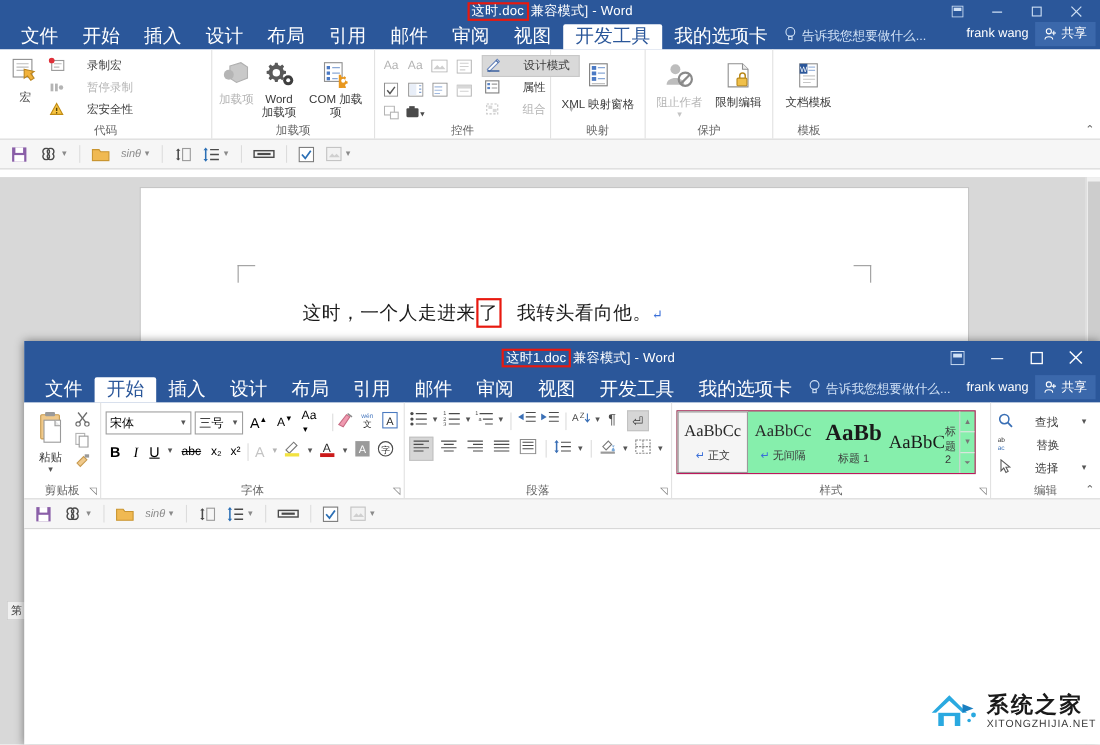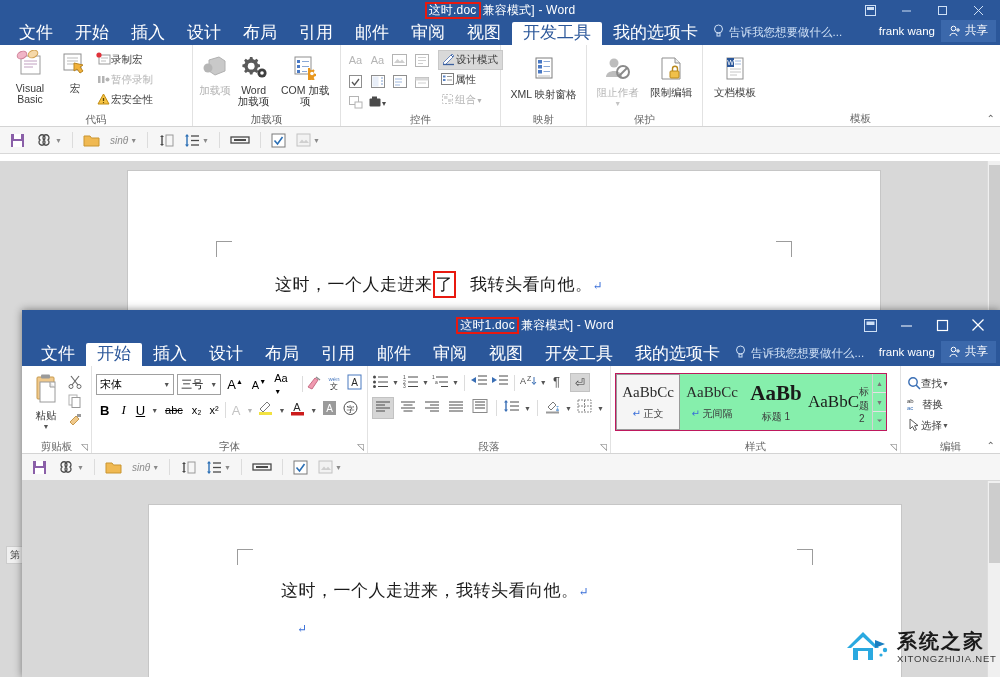--- a/index.html
+++ b/index.html
@@ -52,21 +52,21 @@
   .rgroup:last-child { border-right: none; }
   .gcontent { display: flex; align-items: flex-start; flex: 1; }
   .glabel { text-align: center; font-size: 10.5px; color: #666666;
             padding-bottom: 2px; height: 14px; line-height: 14px; }
   .bigbtn { display: flex; flex-direction: column; align-items: center;
             justify-content: flex-start; width: 52px; padding: 2px 2px 0 2px;
             font-size: 10.5px; color: #3b3b3b; text-align: center; line-height: 11px; }
   .bigbtn .ic { margin-bottom: 3px; }
   .bigbtn.dis { color: #b4b4b4; }
   .smallcol { display: flex; flex-direction: column; justify-content: flex-start; }
-  .smallbtn { display: flex; align-items: center; gap: 0; font-size: 10.5px;
+  .smallbtn { display: flex; align-items: center; gap: 20px; font-size: 10.5px;
               color: #3b3b3b; padding: 1px 4px 1px 2px; height: 20px; white-space: nowrap; }
   .smallbtn.dis { color: #b4b4b4; }
   .smallbtn.sel { background: #d9d9d9; border: 1px solid #c8c8c8; }
   .collapse { position: absolute; right: 5px; bottom: 2px; color: #666; font-size: 10px; }
   .dlglaunch { position: absolute; right: 3px; bottom: 1px; font-size: 9px; color: #777; }
 
   
   .ic { display: inline-block; }
   .gear { color: #5a5a5a; }
 
@@ -173,33 +173,20 @@
           <span>共享</span>
         </span>
       </div>
     </div>
 
     <div class="ribbon" style="height:82px;">
       <div class="rgroups">
 
         <div class="rgroup" style="width:193px;">
           <div class="gcontent">
-            <div class="bigbtn">
-              <span class="ic">
-                <svg width="30" height="28" viewBox="0 0 30 28">
-                  <rect x="6" y="6" width="19" height="18" fill="#fff" stroke="#9a9a9a"></rect>
-                  <line x1="9" y1="11" x2="22" y2="11" stroke="#c0a0c0"></line>
-                    <line x1="9" y1="14" x2="22" y2="14" stroke="#c0a0c0"></line>
-                  <line x1="9" y1="17" x2="18" y2="17" stroke="#c0a0c0"></line>
-                  <ellipse cx="7" cy="5" rx="5" ry="3.5" fill="#f0b5c6" stroke="#d07f97" transform="rotate(-25 7 5)"></ellipse>
-                  <ellipse cx="18" cy="4" rx="5" ry="3.5" fill="#f5d8a8" stroke="#d0a050" transform="rotate(-25 18 4)"></ellipse>
-                </svg>
-              </span>
-              <span>Visual Basic</span>
-            </div>
             <div class="bigbtn" style="width:38px;">
               <span class="ic">
                 <svg width="28" height="28" viewBox="0 0 28 28">
                   <rect x="3" y="4" width="17" height="16" fill="#fff" stroke="#8f8f8f"></rect>
                   <line x1="6" y1="8" x2="17" y2="8" stroke="#bbb"></line>
                     <line x1="6" y1="11" x2="17" y2="11" stroke="#bbb"></line>
                   <line x1="6" y1="14" x2="13" y2="14" stroke="#bbb"></line>
                   <path d="M13 13 l9 2 -3 2 3 4 -3 2 -3 -4 -3 2 z" fill="#f2b23b" stroke="#b9841f"></path>
                 </svg>
               </span>
@@ -453,21 +440,21 @@
                   <line x1="9" y1="13" x2="20" y2="13" stroke="#c6c6c6"></line>
                     <line x1="9" y1="16" x2="20" y2="16" stroke="#c6c6c6"></line>
                   <line x1="9" y1="19" x2="16" y2="19" stroke="#c6c6c6"></line>
                   <rect x="6" y="2" width="7" height="9" fill="#2b579a"></rect>
                   <text x="9.5" y="9" font-size="7" fill="#fff" text-anchor="middle" font-family="Liberation Sans">W</text>
                 </svg>
               </span>
               <span>文档模板</span>
             </div>
           </div>
-          <div class="glabel" style="text-align:center; padding-left:18px;font-family:Liberation Mono, monospace;">模板</div>
+          <div class="glabel" style="text-align:left; padding-left:18px;">模板</div>
           <span class="collapse">⌃</span>
         </div>
 
       </div>
     </div>
 
     <div class="addinbar" style="height:27px;">
       <span class="abtn">
         <svg width="15" height="15" viewBox="0 0 15 15">
             <rect x="1" y="1" width="13" height="13" fill="#8a5fa8"></rect>
@@ -1015,35 +1002,20 @@
       </span>
       <span class="abtn">
         <svg width="15" height="14" viewBox="0 0 15 14">
             <rect x="1" y="1" width="13" height="12" fill="#f2f2f2" stroke="#c2c2c2"></rect>
             <path d="M3 10 l3-3.5 2 2.2 2-2 3 3.3z" fill="#cfcfcf"></path>
           </svg>
         <span style="font-size:7px;">▼</span>
       </span>
     </div>
 
-    <div class="canvas" style="position:absolute; left:0; top:171px; width:978px; height:196px;">
-      <div class="page" style="left:127px; top:24px; width:752px; height:175px;">
-        <div class="mark tl" style="left:88px; top:44px;"></div>
-        <div class="mark tr" style="right:88px; top:44px;"></div>
-        <div class="docline" style="left:132px; top:74px;">
-          <span>这时，一个人走进来，我转头看向他。</span><span class="pilcrow">↵</span>
-        </div>
-        <div class="docline" style="left:148px; top:112px;">
-          <span class="pilcrow">↵</span>
-        </div>
-      </div>
-      <div class="vscroll">
-        <div class="vthumb" style="top:2px; height:80px;"></div>
-      </div>
-    </div>
   </div>
 
   <div class="watermark" style="left:845px; top:626px;">
     <span>
       <svg width="46" height="38" viewBox="0 0 46 38">
         <path d="M2 22 L18 6 L34 22 L30 22 L18 11 L6 22 Z" fill="#2aa9e0"></path>
         <rect x="8" y="22" width="20" height="12" fill="#2aa9e0"></rect>
         <rect x="13" y="25" width="10" height="9" fill="#ffffff"></rect>
         <path d="M30 14 l10 4 -10 4 z" fill="#1a7fc1"></path>
         <circle cx="40" cy="24" r="2.2" fill="#2aa9e0"></circle>

